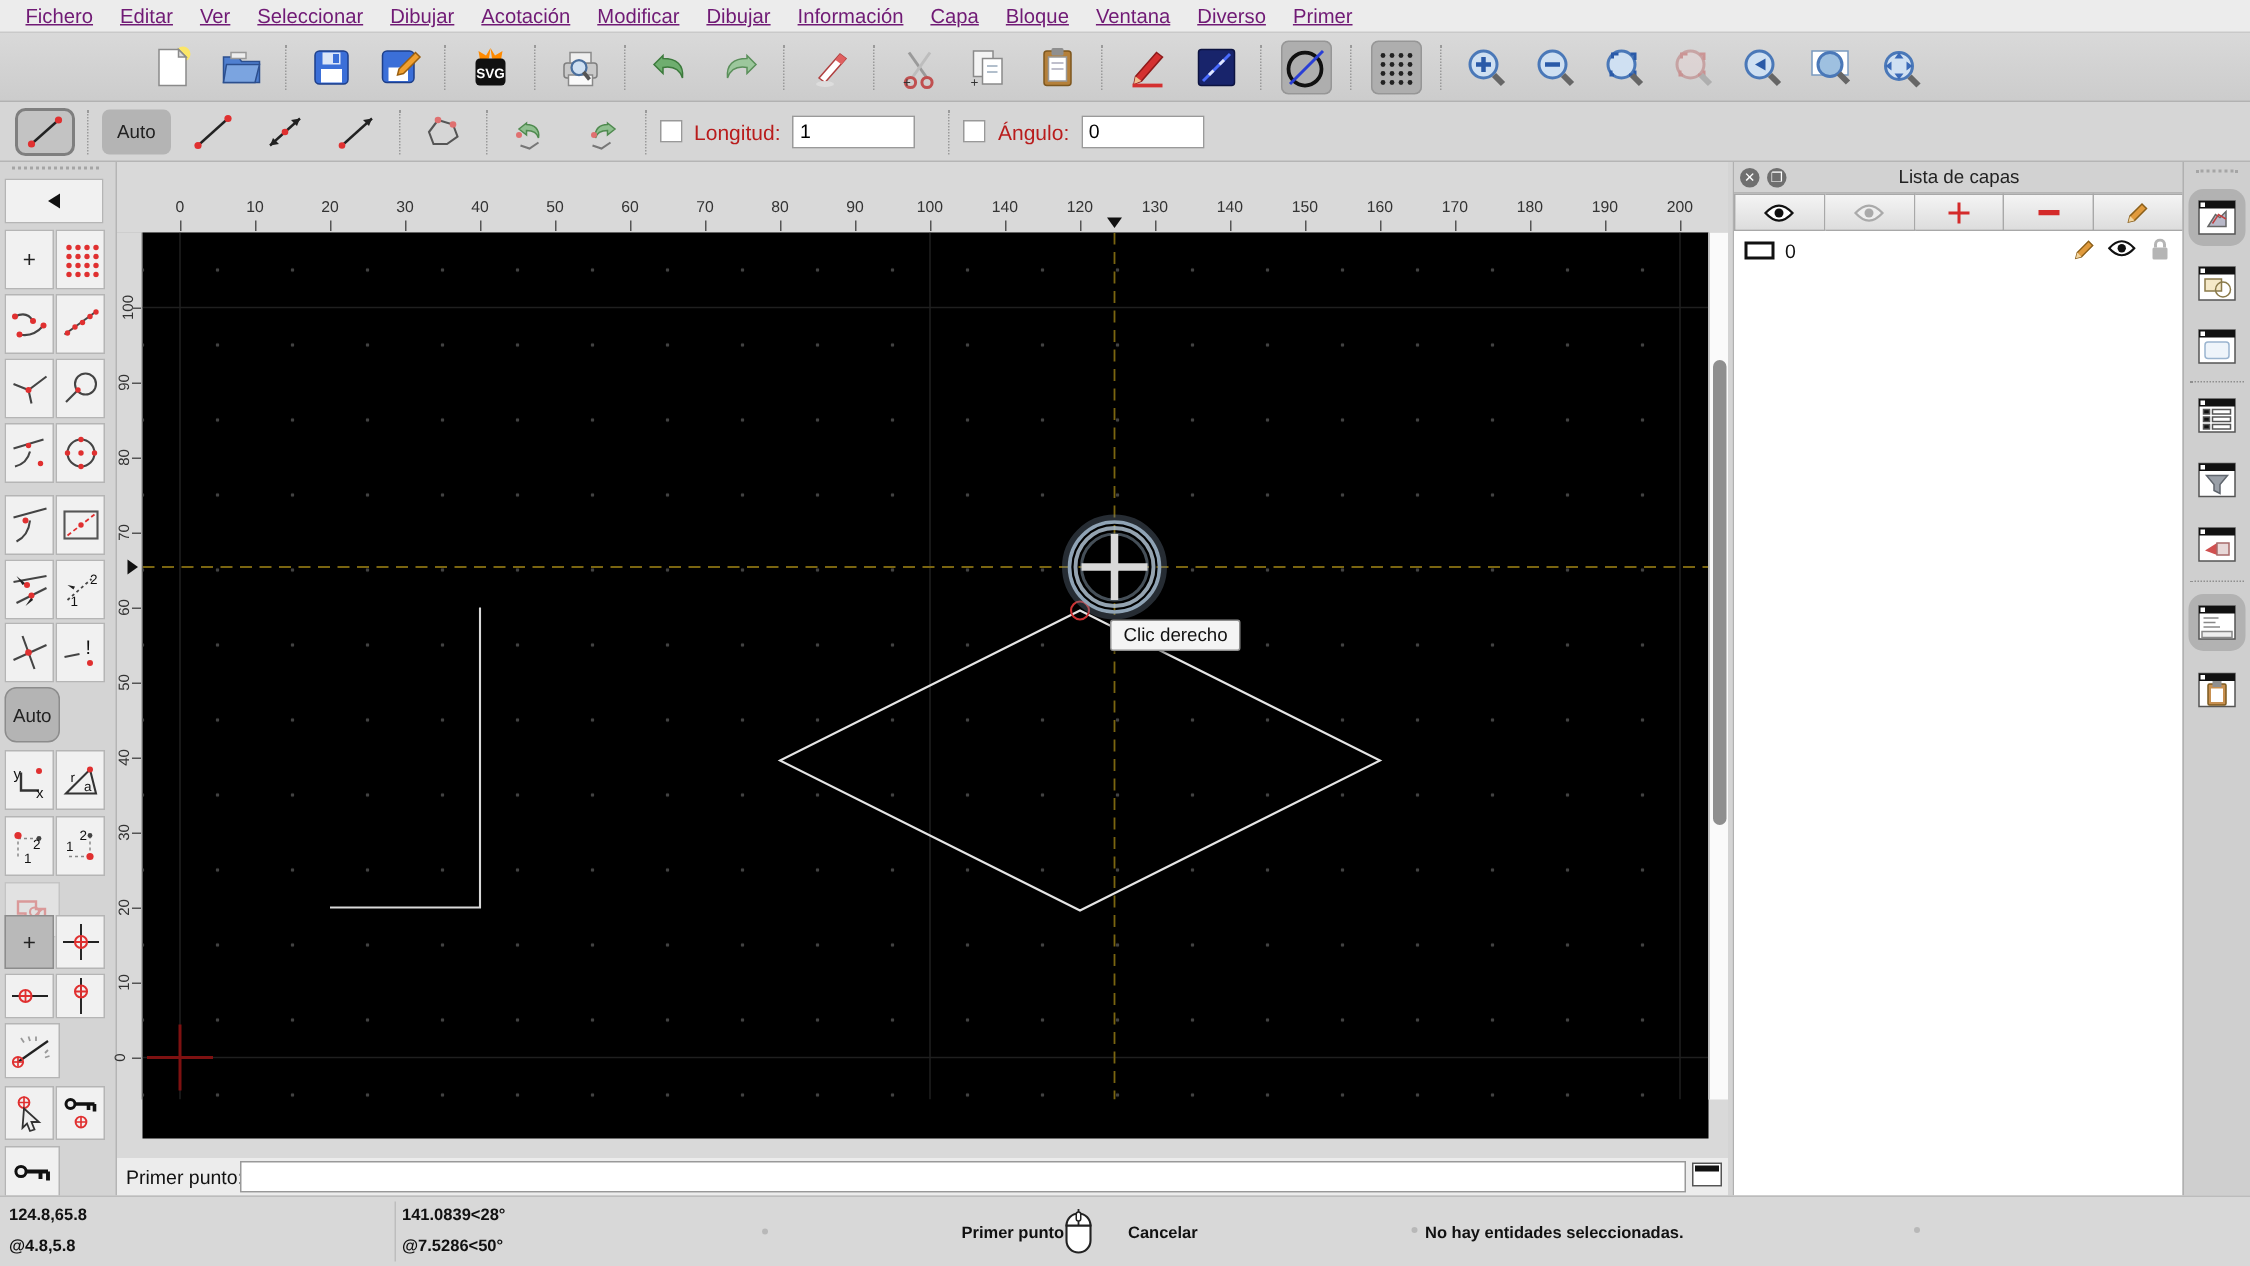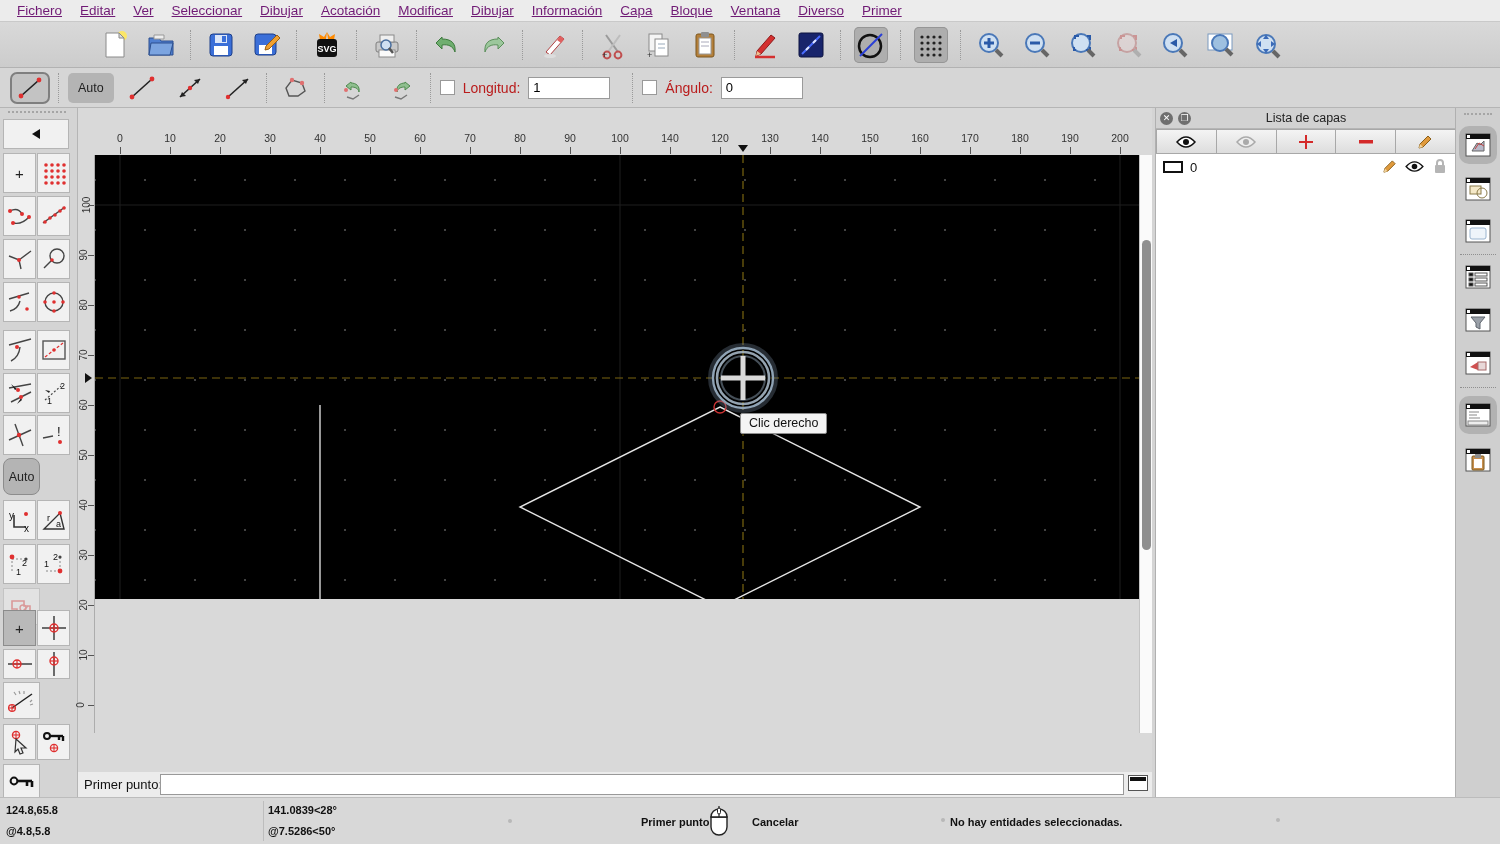--- a/index.html
+++ b/index.html
@@ -44,21 +44,21 @@
   .hrl{position:absolute;top:0;height:25px;}
   .hnum{position:absolute;top:2px;left:0;transform:translateX(-50%);font-size:10.5px;color:#333;}
   .htick{position:absolute;left:-0.5px;bottom:1px;width:1px;height:7px;background:#555;}
   #hmarker{position:absolute;top:15px;left:665px;width:0;height:0;border:5px solid transparent;border-top:7px solid #111;transform:translateX(-5px);}
   #docbody{position:absolute;left:0;top:47px;width:1074px;height:578px;}
   #vruler{position:absolute;left:0;top:0;width:17px;height:578px;background:#d9d9d9;border-right:1px solid #adadad;box-sizing:border-box;}
   .vrl{position:absolute;left:0;width:17px;height:0;}
   .vnum{position:absolute;left:0px;top:0;transform:translate(0,-50%) rotate(-90deg);font-size:10px;color:#333;}
   .vtick{position:absolute;right:1px;top:-0.5px;width:6px;height:1px;background:#555;}
   #vmarker{position:absolute;left:7px;top:218px;width:0;height:0;border:5px solid transparent;border-left:7px solid #111;}
-  #canvas{position:absolute;left:17px;top:0;width:1044px;height:444px;background:#000;
+  #canvas{position:absolute;left:17px;top:0;width:1044px;height:604px;background:#000;
     background-image:radial-gradient(circle,#424242 1px,transparent 1.4px);
     background-size:50px 50px;background-position:25px 50px;overflow:hidden;}
   #tooltip{position:absolute;left:645px;top:258px;background:#f4f4f4;border:1px solid #8e8e8e;
     border-radius:2px;padding:2px 8px 3px 8px;font-size:12.5px;color:#111;box-shadow:0 1px 3px rgba(0,0,0,.5);}
   #vscroll{position:absolute;left:1061px;top:0;width:13px;height:578px;background:#fafafa;border-left:1px solid #c4c4c4;box-sizing:border-box;}
   #vthumb{position:absolute;left:2px;top:85px;width:9px;height:310px;background:#8f8f8f;border-radius:5px;}
   #hscroll{position:absolute;left:0;top:625px;width:1074px;height:15px;background:#ebebeb;border-top:1px solid #c8c8c8;box-sizing:border-box;}
   #hthumb{position:absolute;left:207px;top:2px;width:675px;height:9px;background:#8f8f8f;border-radius:5px;}
   #grid-status{position:absolute;right:4px;top:0px;font-size:12px;color:#000;}
   #cmd-history{position:absolute;left:0;top:640px;width:1074px;height:24px;background:#fff;

